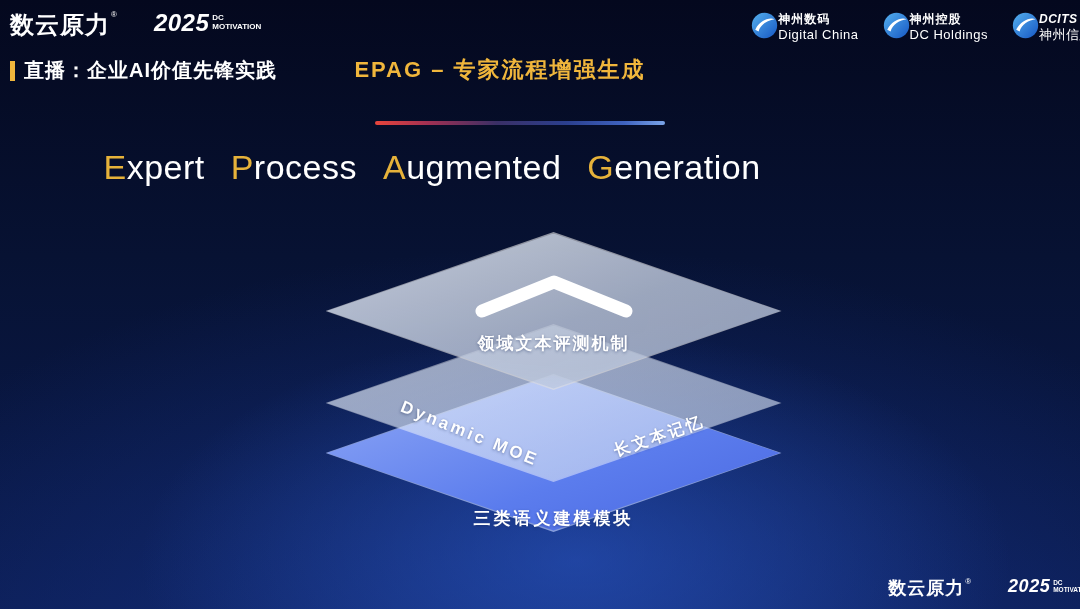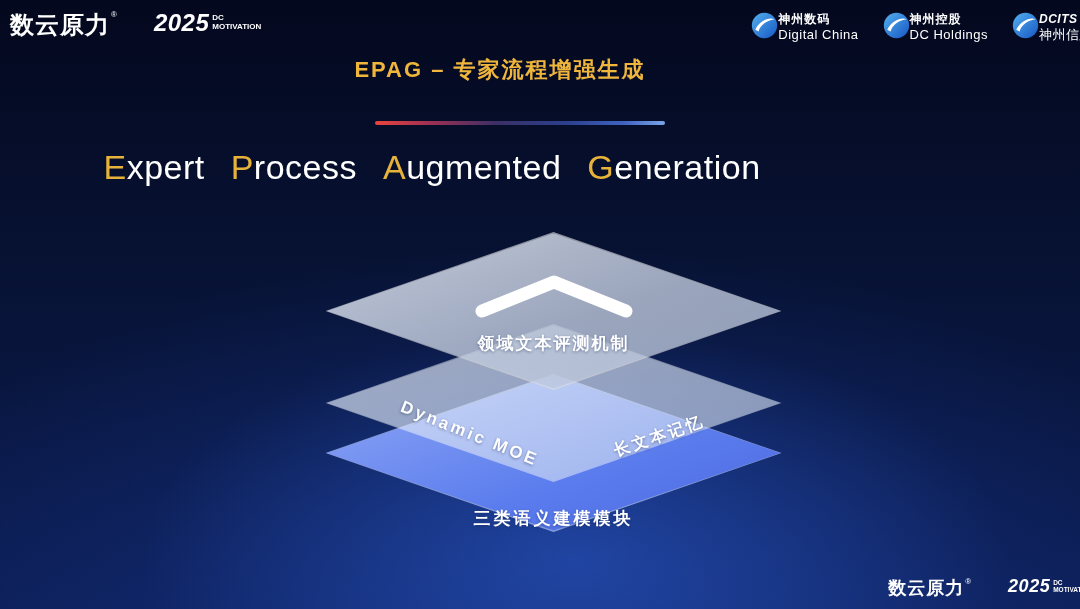--- a/index.html
+++ b/index.html
@@ -115,20 +115,24 @@
   <div class="brand brand-tl">
     <span class="b-name">数云原力</span>
     <sup class="b-reg">®</sup>
     <span class="b-year">2025</span>
     <span class="b-sub">
       <span>DC</span>
       <span>MOTIVATION</span>
     </span>
   </div>
 
+  <div class="live">
+    <span class="bar"></span>
+    <span class="txt">直播：企业AI价值先锋实践</span>
+  </div>
 
   <h1 class="slide-title">EPAG – 专家流程增强生成</h1>
 
   <div class="logos">
     <div class="logo">
       <svg viewBox="0 0 32 32">
           <use href="#swoosh-icon"></use>
         </svg>
       <span class="txt">
         <span class="l1">神州数码</span>

